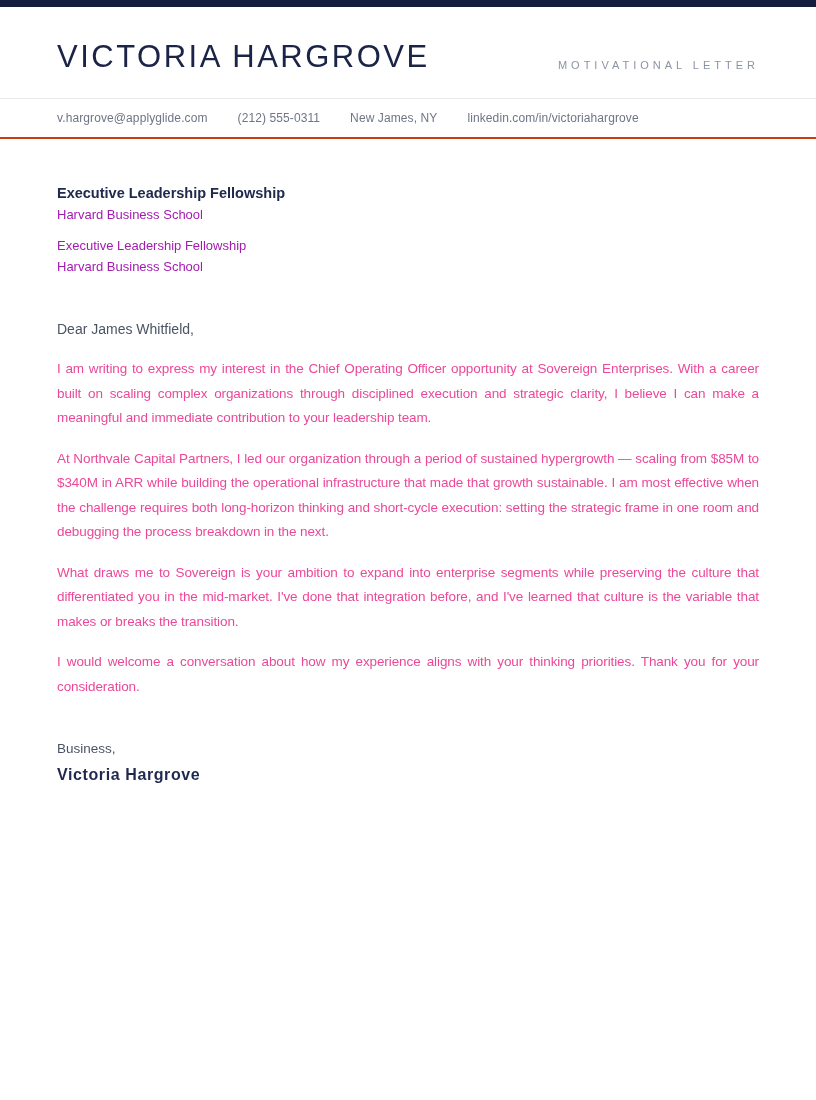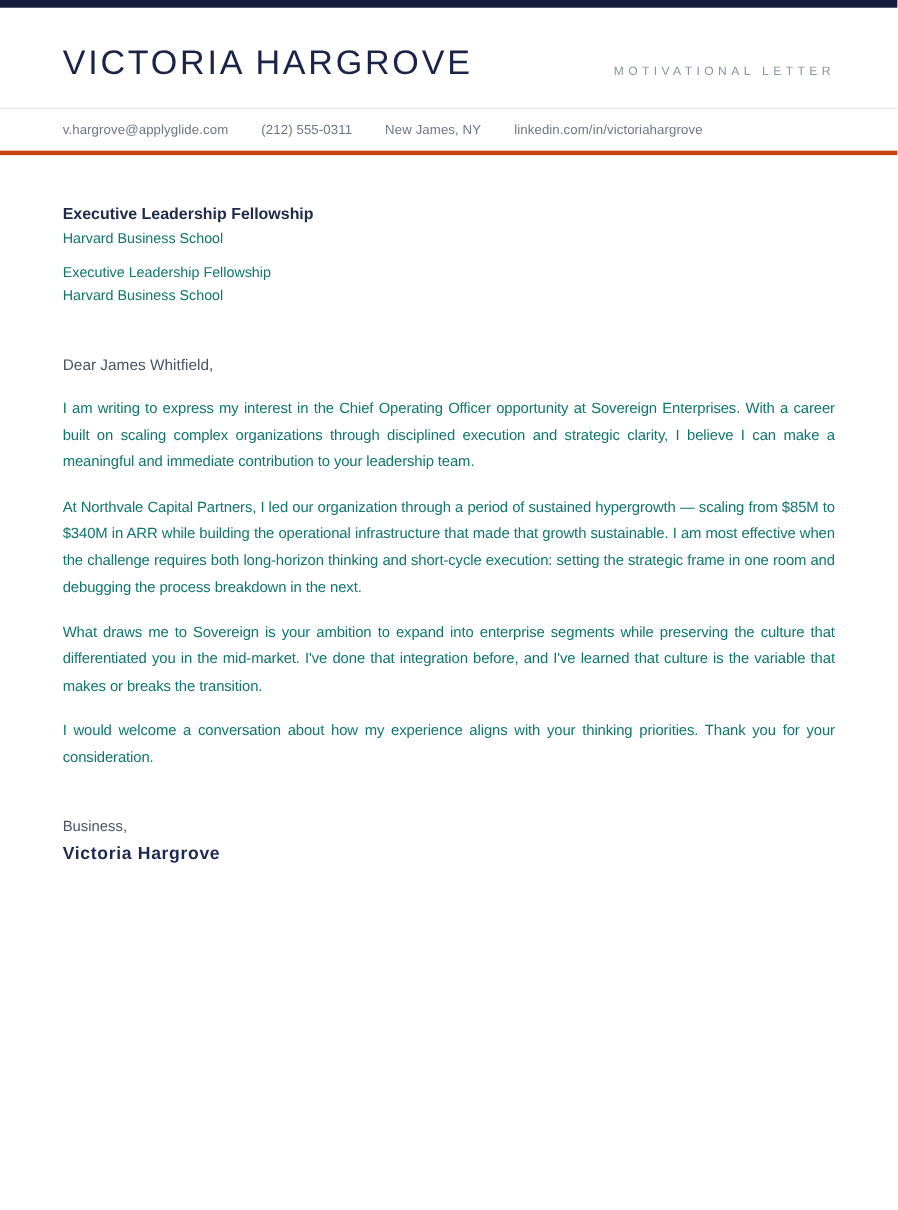--- a/index.html
+++ b/index.html
@@ -39,21 +39,21 @@
     letter-spacing: 4px;
     color: #8b93a3;
     padding-bottom: 4px;
     white-space: nowrap;
     margin-top: 24px;
   }
 
   .contact-bar {
     margin-top: 23px;
     border-top: 1px solid #e8eaee;
-    border-bottom: 4px solid #c2410c;
+    border-bottom: 2px solid #c2410c;
     padding: 12px 57px;
     display: flex;
     gap: 30px;
     font-size: 12px;
     color: #6e7585;
     letter-spacing: 0.1px;
   }
 
   .letter-body {
     padding: 44px 57px 0 57px;
@@ -61,21 +61,21 @@
 
   .recipient-block { line-height: 21px; }
   .recipient-program-heading {
     font-size: 14.5px;
     font-weight: bold;
     color: #202a4c;
     line-height: 21px;
   }
   .recipient-line {
     font-size: 13px;
-    color: #0f766e;
+    color: #a21caf;
     line-height: 21px;
   }
   .recipient-contact-name {
     font-size: 13.5px;
     font-weight: bold;
     color: #2a3352;
     line-height: 21px;
   }
   .recipient-gap { height: 10px; }
 
@@ -83,21 +83,21 @@
     margin-top: 40px;
     font-size: 14px;
     color: #4b5464;
     line-height: 24px;
     margin-bottom: 16px;
   }
 
   .paragraphs p {
     font-size: 13.5px;
     line-height: 24.5px;
-    color: #0f766e;
+    color: #ec4899;
     text-align: justify;
     margin: 0 0 16px 0;
     letter-spacing: -0.1px;
   }
 
   .closing-block { margin-top: 40px; }
   .closing-text {
     font-size: 13.5px;
     color: #4b5464;
     line-height: 20px;

